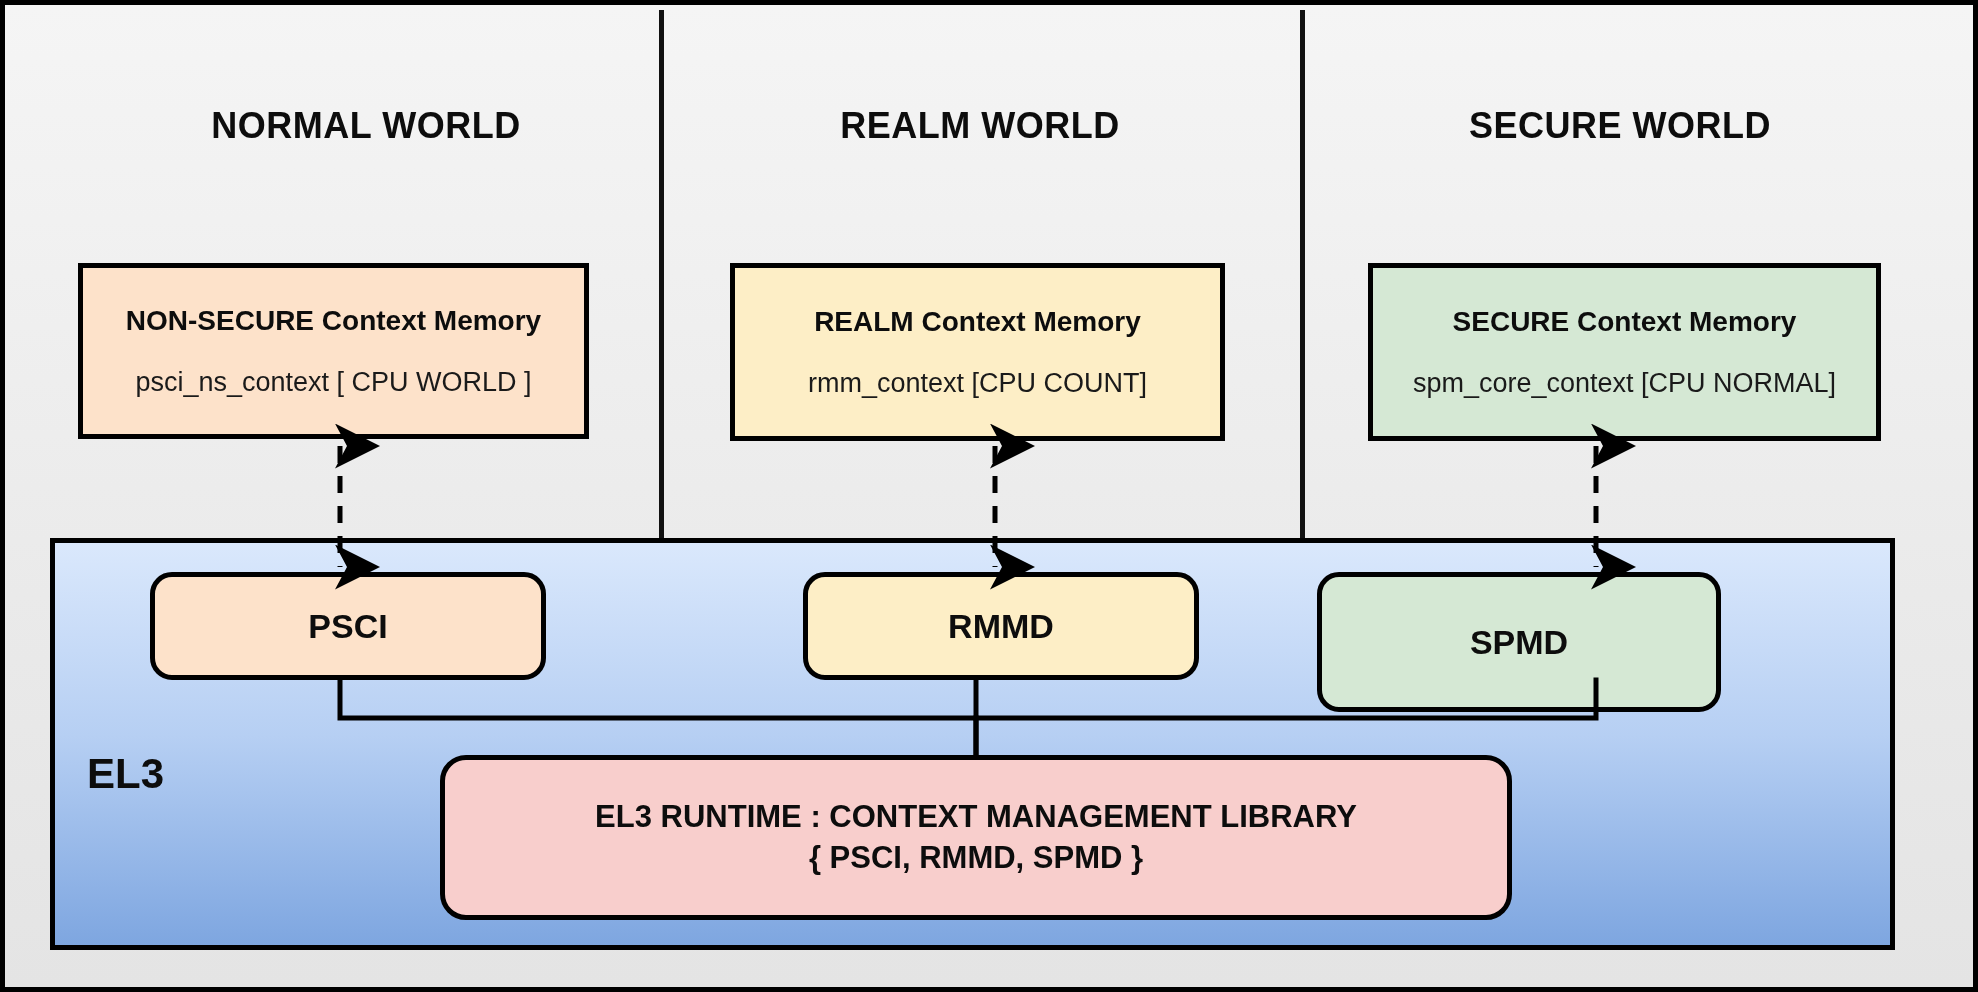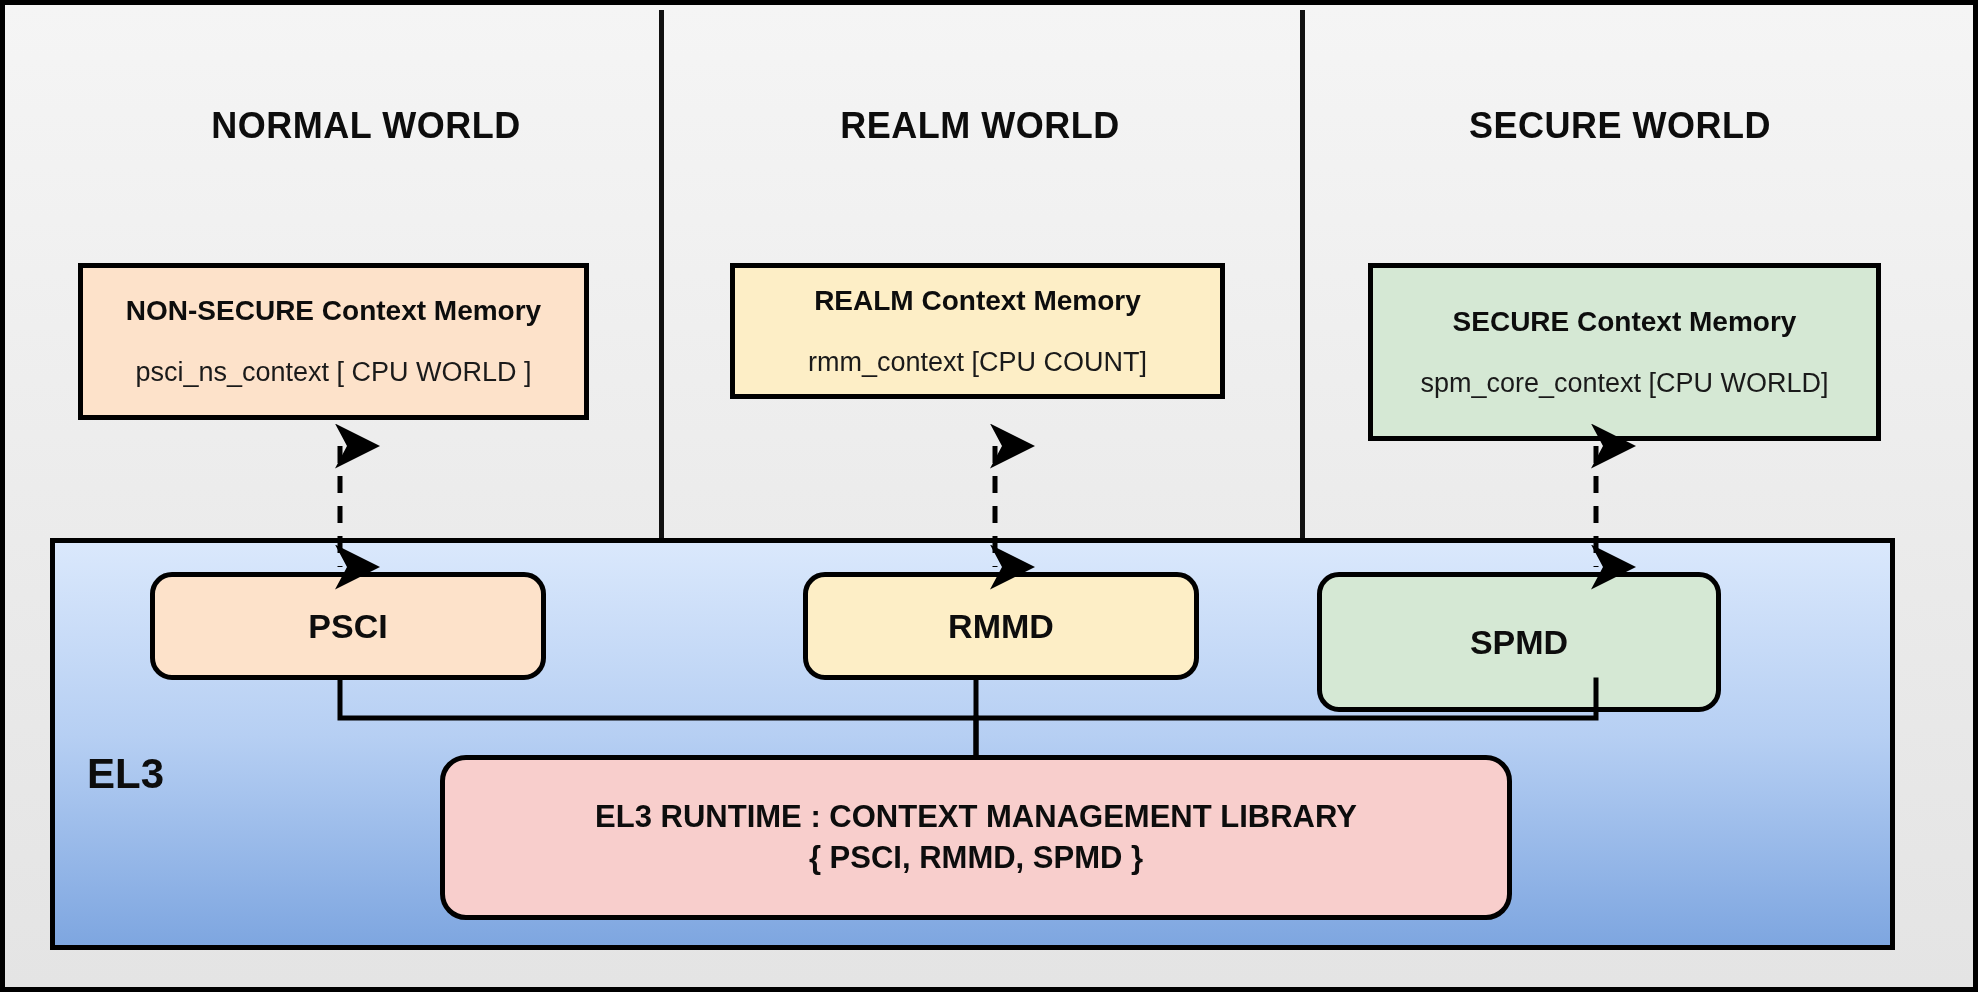--- a/index.html
+++ b/index.html
@@ -139,33 +139,33 @@
 
 <div id="canvas">
 
   <div class="divider" style="left:654px; height:528px;"></div>
   <div class="divider" style="left:1295px; height:528px;"></div>
 
   <div class="world-title" style="left:56px; top:100px; width:610px;">NORMAL WORLD</div>
   <div class="world-title" style="left:665px; top:100px; width:620px;">REALM WORLD</div>
   <div class="world-title" style="left:1305px; top:100px; width:620px;">SECURE WORLD</div>
 
-  <div class="ctx-box fill-peach" style="left:73px; top:258px; width:511px; height:157px;">
+  <div class="ctx-box fill-peach" style="left:73px; top:258px; width:511px; height:176px;">
     <div class="ctx-title">NON-SECURE Context Memory</div>
     <div class="ctx-sub">psci_ns_context  [ CPU WORLD ]</div>
   </div>
 
-  <div class="ctx-box fill-yellow" style="left:725px; top:258px; width:495px; height:136px;">
+  <div class="ctx-box fill-yellow" style="left:725px; top:258px; width:495px; height:178px;">
     <div class="ctx-title">REALM Context Memory</div>
     <div class="ctx-sub">rmm_context [CPU COUNT]</div>
   </div>
 
   <div class="ctx-box fill-green" style="left:1363px; top:258px; width:513px; height:178px;">
     <div class="ctx-title">SECURE Context Memory</div>
-    <div class="ctx-sub">spm_core_context  [CPU WORLD]</div>
+    <div class="ctx-sub">spm_core_context  [CPU NORMAL]</div>
   </div>
 
   <div id="el3-panel"></div>
   <div id="el3-label">EL3</div>
 
   <div class="disp-box fill-peach" style="left:145px; top:567px; width:396px; height:108px;">
     <span>PSCI</span>
   </div>
   <div class="disp-box fill-yellow" style="left:798px; top:567px; width:396px; height:108px;">
     <span>RMMD</span>

